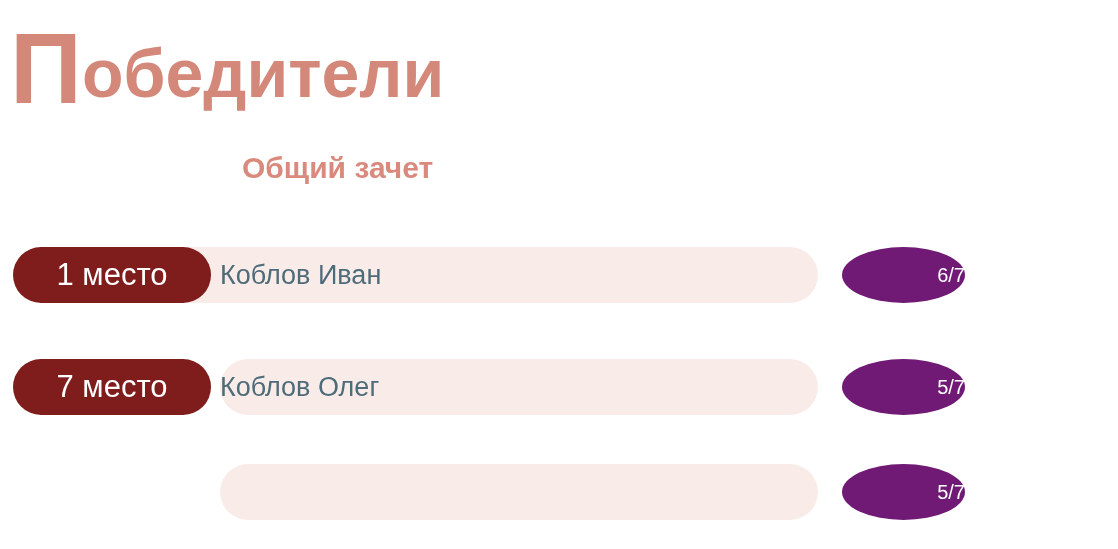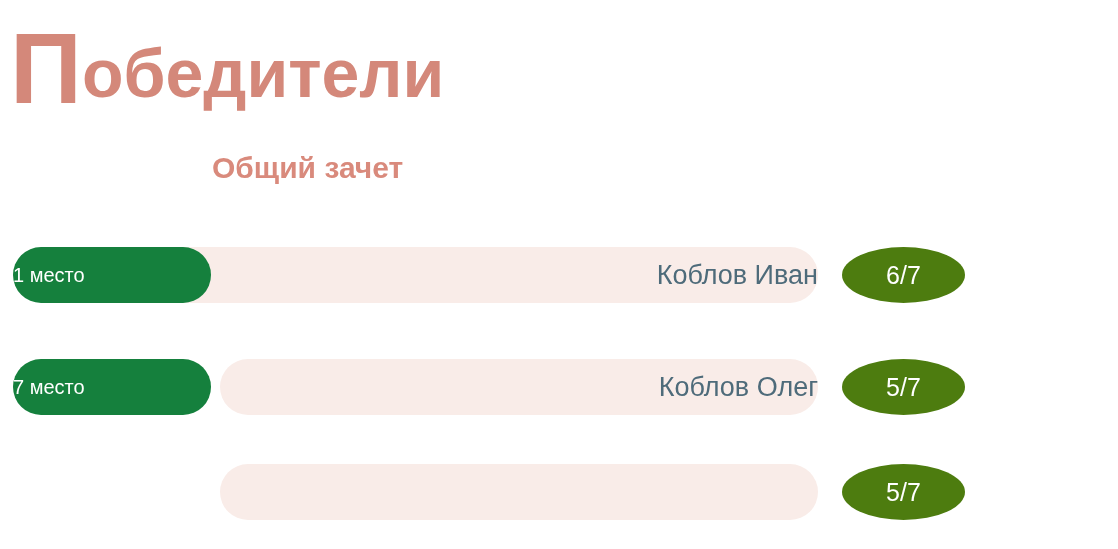--- a/index.html
+++ b/index.html
@@ -43,21 +43,21 @@
     white-space: nowrap;
   }
   .title .dropcap {
     font-size: 100px;
     font-weight: bold;
     line-height: 0.8;
     vertical-align: -6px;
   }
   .subtitle {
     position: absolute;
-    left: 212px;
+    left: 242px;
     top: 150px;
     font-size: 30px;
     font-weight: bold;
     color: #d98a7c;
     line-height: 1.2;
     white-space: nowrap;
   }
 
   
   .rows {
@@ -96,53 +96,54 @@
     width: 598px;
   }
 
   .name-label {
     position: absolute;
     left: 220px;
     width: 598px;
     top: 0;
     height: 56px;
     line-height: 56px;
-    text-align: right;
+    text-align: left;
     font-size: 27px;
     color: #4e6b7a;
     white-space: nowrap;
     overflow: hidden;
   }
 
   .place-pill {
     position: absolute;
     left: 13px;
     top: 0;
     width: 198px;
     height: 56px;
-    background: #15803d;
+    background: #7f1d1d;
     border-radius: 28px;
     color: #ffffff;
-    font-size: 20px;
+    font-size: 31px;
     line-height: 56px;
+    text-align: center;
     white-space: nowrap;
   }
 
   .score-badge {
     position: absolute;
     left: 842px;
     top: 0;
     width: 123px;
     height: 56px;
-    background: #4d7c0f;
+    background: #701a75;
     border-radius: 50%;
     color: #ffffff;
-    font-size: 25px;
+    font-size: 20px;
     line-height: 56px;
-    text-align: center;
+    text-align: right;
     white-space: nowrap;
   }
 </style>
 </head>
 <body>
 
 <div id="board">
 
   <div class="header">
     <div class="title"><span class="dropcap">П</span><span>обедители</span></div>

